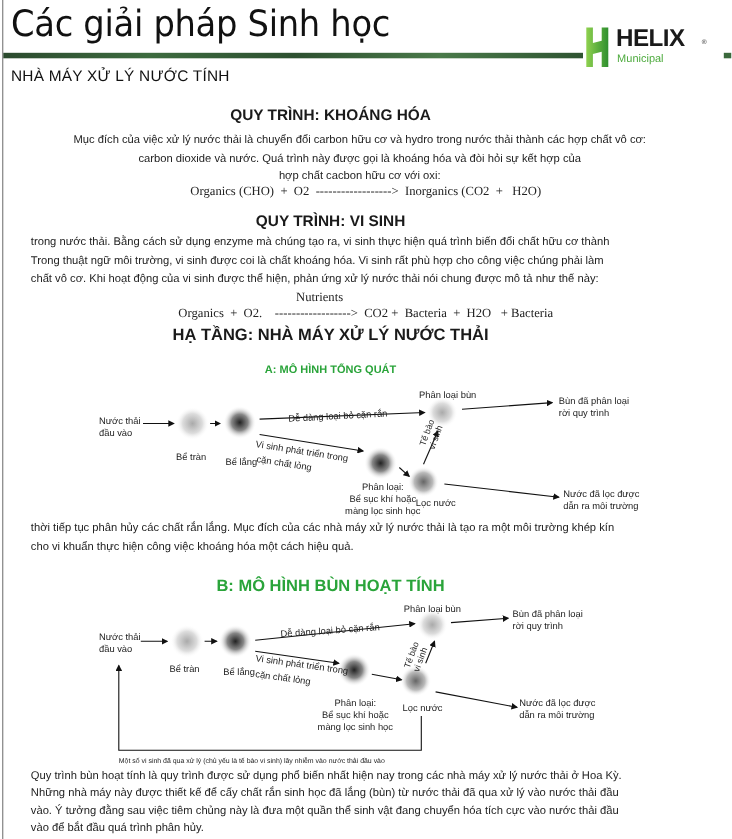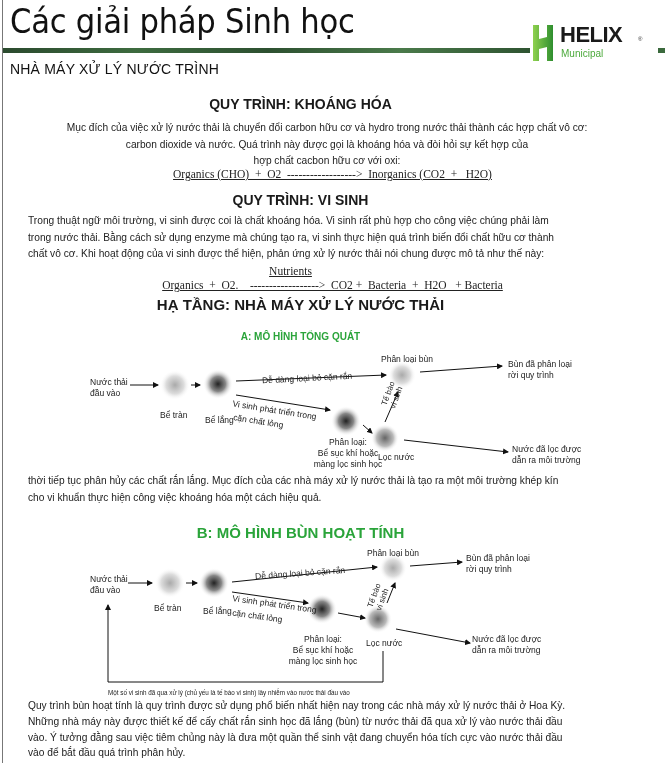--- a/index.html
+++ b/index.html
@@ -10,32 +10,32 @@
   .subtitle{position:absolute;left:10px;top:61px;font-size:14px;color:#111;letter-spacing:0.2px;}
   .logo{position:absolute;left:530px;top:22px;width:128px;height:44px;background:#fff;}
   .logo-h{position:absolute;left:2px;top:2px;width:22px;height:38px;}
   .logo-text{position:absolute;left:30px;top:0px;font-size:22px;font-weight:bold;color:#1a1a1a;letter-spacing:-0.5px;}
   .logo-r{position:absolute;left:108px;top:14px;font-size:6px;color:#333;}
   .logo-sub{position:absolute;left:31px;top:26px;font-size:10px;color:#4caa3c;}
   .h2{position:absolute;left:0;width:601px;text-align:center;font-weight:bold;font-size:14px;color:#1a1a1a;}
   .h2.green{color:#2aa43a;}
   .p{position:absolute;font-size:10.2px;line-height:16.5px;color:#222;}
   .center{text-align:center;}
-  .eq{position:absolute;left:0;width:665px;text-align:center;font-family:"Liberation Serif",serif;font-size:11.5px;color:#222;white-space:pre;text-decoration:underline;}
+  .eq{position:absolute;left:0;width:665px;text-align:center;font-family:"Liberation Serif",serif;font-size:11.5px;color:#222;white-space:pre;}
   .dlabel{position:absolute;font-size:8.5px;line-height:11px;color:#222;white-space:nowrap;}
   svg.diag{position:absolute;left:0;}
 </style>
 </head>
 <body>
 
 <div class="leftrule"></div>
 
 <div class="title">Các giải pháp Sinh học</div>
 <div class="bar"></div>
-<div class="subtitle">NHÀ MÁY XỬ LÝ NƯỚC TRÌNH</div>
+<div class="subtitle">NHÀ MÁY XỬ LÝ NƯỚC TÍNH</div>
 
 <div class="logo">
   <svg class="logo-h" viewBox="0 0 22 38">
     <defs>
         <linearGradient id="lg" x1="0" x2="1">
           <stop offset="0" stop-color="#8fd14f"></stop>
           <stop offset="1" stop-color="#2f8f2f"></stop>
         </linearGradient>
       </defs>
     <path d="M1 1 L7 1 L7 15 L15 13 L15 1 L21 1 L21 37 L15 37 L15 23 L7 25 L7 37 L1 37 Z" fill="url(#lg)"></path>
@@ -48,22 +48,22 @@
 <div class="h2" style="top:96px;">QUY TRÌNH: KHOÁNG HÓA</div>
 <div class="p center" style="left:0;width:654px;top:120px;">
   <div>Mục đích của việc xử lý nước thải là chuyển đổi carbon hữu cơ và hydro trong nước thải thành các hợp chất vô cơ:</div>
   <div>carbon dioxide và nước. Quá trình này được gọi là khoáng hóa và đòi hỏi sự kết hợp của</div>
   <div>hợp chất cacbon hữu cơ với oxi:</div>
 </div>
 <div class="eq" style="top:168px;">Organics (CHO)  +  O2  ------------------&gt;  Inorganics (CO2  +   H2O)</div>
 
 <div class="h2" style="top:192px;">QUY TRÌNH: VI SINH</div>
 <div class="p" style="left:28px;width:630px;top:213px;">
+  <div>trong nước thải. Bằng cách sử dụng enzyme mà chúng tạo ra, vi sinh thực hiện quá trình biến đổi chất hữu cơ thành</div>
   <div>Trong thuật ngữ môi trường, vi sinh được coi là chất khoáng hóa. Vi sinh rất phù hợp cho công việc chúng phải làm</div>
-  <div>trong nước thải. Bằng cách sử dụng enzyme mà chúng tạo ra, vi sinh thực hiện quá trình biến đổi chất hữu cơ thành</div>
   <div>chất vô cơ. Khi hoạt động của vi sinh được thể hiện, phản ứng xử lý nước thải nói chung được mô tả như thế này:</div>
 </div>
 <div class="eq" style="top:265px;left:-42px;">Nutrients</div>
 <div class="eq" style="top:279px;">Organics  +  O2.    ------------------&gt;  CO2 +  Bacteria  +  H2O   + Bacteria</div>
 
 <div class="h2" style="top:296px;font-size:15px;">HẠ TẦNG: NHÀ MÁY XỬ LÝ NƯỚC THẢI</div>
 <div class="h2 green" style="top:331px;font-size:10px;">A: MÔ HÌNH TỔNG QUÁT</div>
 
 <svg class="diag" style="top:340px;" width="665" height="130">
   <defs>

